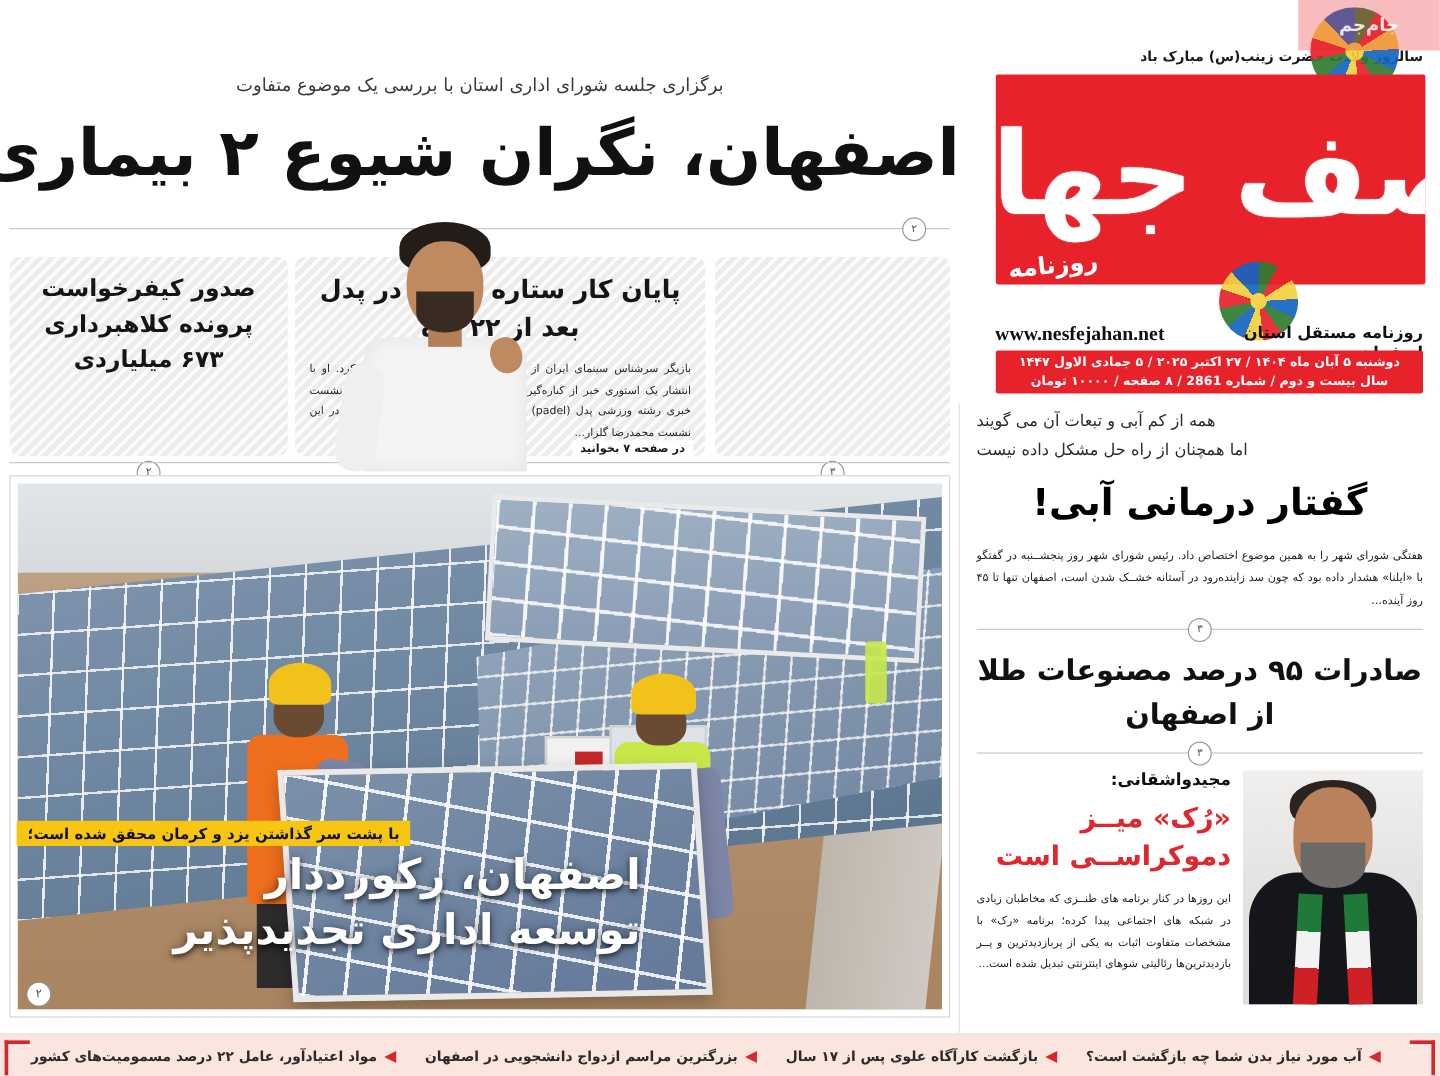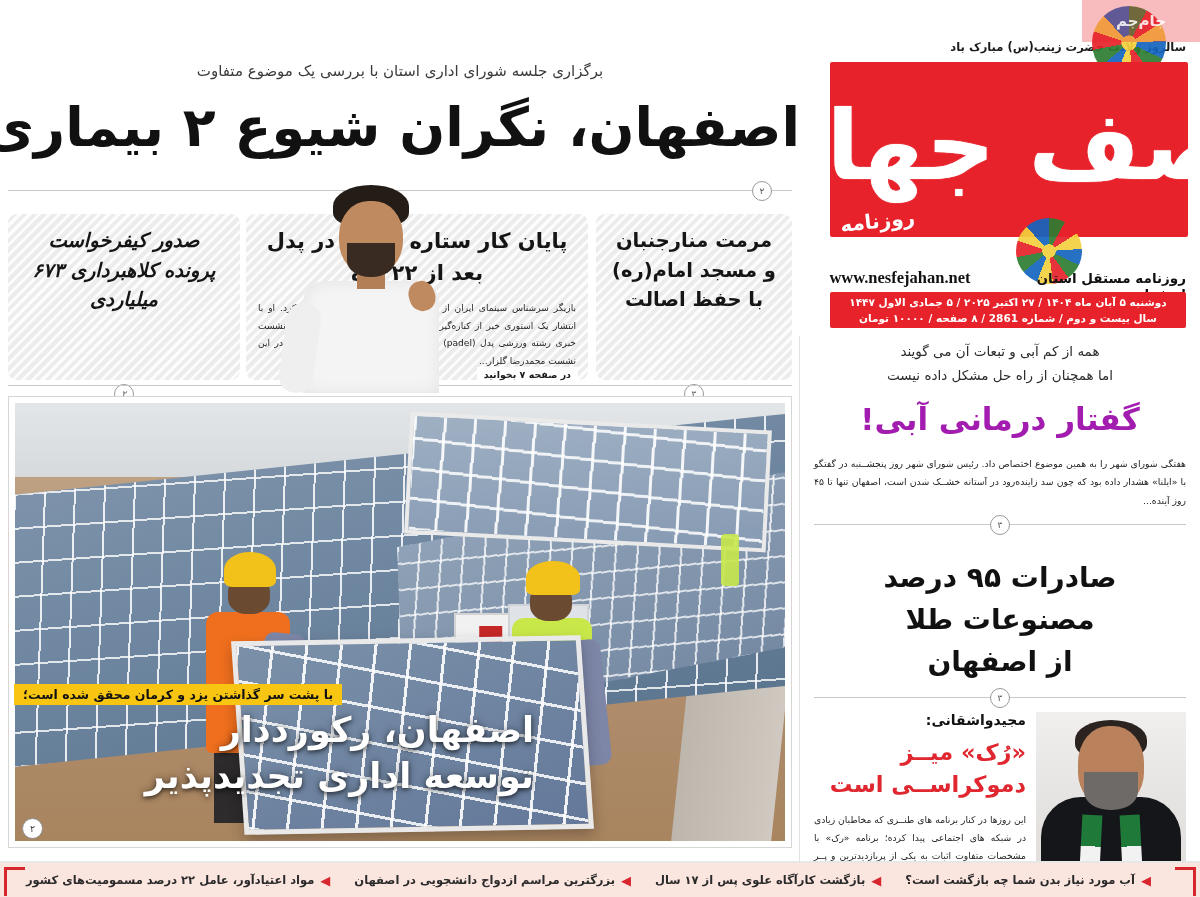--- a/index.html
+++ b/index.html
@@ -70,46 +70,46 @@
     display:flex;align-items:center;justify-content:center;
     letter-spacing:1px;
   }
 
   
   .right-col{
     position:absolute;top:336px;right:0;width:400px;height:525px;
     padding:0 14px;box-sizing:border-box;
   }
   .kicker{
-    text-align:center;font-size:13.5px;color:#2b2b2b;line-height:1.75;
+    text-align:left;font-size:13.5px;color:#2b2b2b;line-height:1.75;
     margin-top:4px;
   }
   .ed-title{
-    text-align:center;font-size:31px;font-weight:bold;color:#a21caf;
+    text-align:center;font-size:31px;font-weight:bold;color:#000000;
     margin-top:14px;letter-spacing:-0.5px;
   }
   .two-col{
     display:flex;gap:14px;margin-top:18px;direction:rtl;
   }
   .two-col p{
     margin:0;flex:1;font-size:9.3px;line-height:1.95;color:#232323;
     text-align:justify;
   }
   .rule{
     position:relative;height:1px;background:#c9c9c9;margin:14px 0 0 0;
   }
   .rule .pagenum{
     position:absolute;top:-9px;left:50%;transform:translateX(-50%);
     width:18px;height:18px;border-radius:50%;border:1px solid #9a9a9a;
     background:#fff;color:#555;font-size:9px;
     display:flex;align-items:center;justify-content:center;
   }
   .gold-title{
-    text-align:center;font-size:28px;font-weight:bold;color:#111;
-    margin-top:32px;line-height:1.5;
+    text-align:center;font-size:24px;font-weight:bold;color:#111;
+    margin-top:16px;line-height:1.5;
   }
   .vash{
     display:flex;margin-top:14px;direction:rtl;gap:10px;
   }
   .vash-photo{
     width:150px;height:195px;flex:0 0 150px;position:relative;overflow:hidden;
     background:linear-gradient(180deg,#f0efee 0%,#e6e4e2 45%,#dedbd8 100%);
   }
   .vp-head{
     position:absolute;left:50%;top:14px;transform:translateX(-50%);
@@ -163,21 +163,21 @@
   .boxes{position:absolute;top:214px;left:8px;width:784px;height:172px;}
   .tbox{
     position:absolute;top:0;border-radius:9px;box-sizing:border-box;
     background-color:#ececec;
     background-image:repeating-linear-gradient(135deg,
       rgba(255,255,255,.85) 0 3px, rgba(0,0,0,0) 3px 7px);
     padding:12px 12px 8px 12px;
   }
   .tbox.right{right:0;width:196px;height:166px;}
   .tbox.mid{right:204px;width:342px;height:166px;}
-  .tbox.left{right:552px;width:232px;height:166px;font-style:italic;}
+  .tbox.left{right:552px;width:232px;height:166px;}
   .tbox h3{
     margin:0;text-align:center;font-size:19.5px;font-weight:bold;color:#151515;
     line-height:1.52;
   }
   .tbox.mid h3{font-size:21px;}
   .tbox p{
     margin:10px 0 0 0;font-size:9.1px;line-height:1.95;color:#262626;text-align:justify;
   }
   .readmore{
     position:absolute;bottom:-2px;right:10px;background:#fff;
@@ -402,21 +402,20 @@
       <div class="cb-neck"></div>
       <div class="cb-hair"></div>
       <div class="cb-face"></div>
       <div class="cb-beard"></div>
       <div class="cb-hand"></div>
     </div>
 
     <div class="boxes">
 
       <div class="tbox right">
-        <h3>مرمت منارجنبان و مسجد امام(ره) با حفظ اصالت</h3>
         <span class="box-pagenum">۳</span>
       </div>
 
       <div class="tbox mid">
         <h3>پایان کار ستاره سینما در پدل بعد از ۲۲ ماه</h3>
         <p>بازیگر سرشناس سینمای ایران از سرپرستی تیم ملی پدل کناره‌گیری کرد. او با انتشار یک استوری خبر از کناره‌گیری خود داد. حدود دو سال قبل بود که نشست خبری رشته ورزشی پدل (padel) در محل فدراسیون تنیس برگزار شد و در این نشست محمدرضا گلزار...</p>
         <span class="readmore">در صفحه ۷ بخوانید</span>
       </div>
 
       <div class="tbox left">

